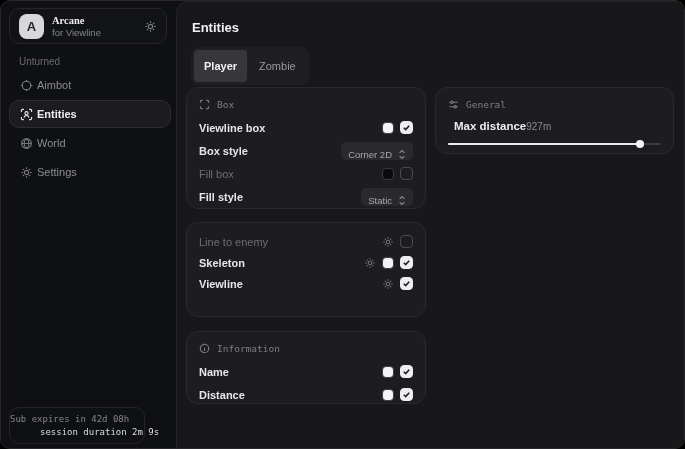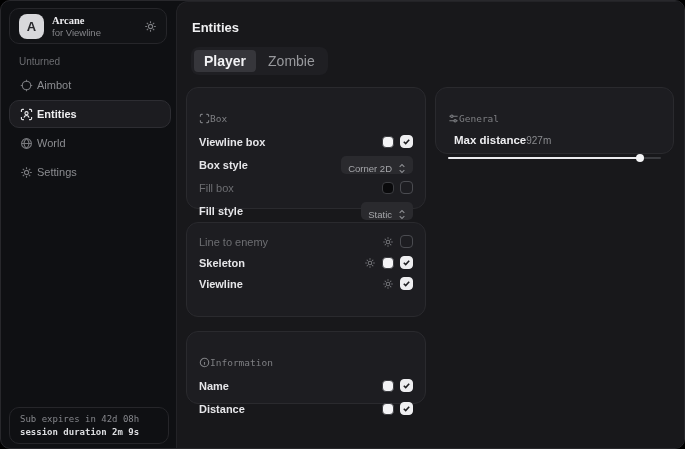--- a/index.html
+++ b/index.html
@@ -28,51 +28,51 @@
   .nav{position:absolute;left:8px;top:70px;width:162px;}
   .nav-item{
     height:28px;margin-bottom:1px;display:flex;align-items:center;gap:4px;
     padding:0 10px;border-radius:10px;border:1px solid transparent;
     font-size:11px;color:#8b8c90;cursor:pointer;
   }
   .nav-item .ic{display:flex;color:#77787c;flex:none;}
   .nav-item.selected{background:#1c1c20;border-color:#2d2d32;color:#eeeef0;font-weight:bold;}
   .nav-item.selected .ic{color:#e8e8ea;}
   .status-card{
-    position:absolute;left:8px;top:406px;width:160px;height:37px;
-    border:1px solid #26262a;border-radius:10px;padding:5px 10px;
+    position:absolute;left:8px;top:406px;width:136px;height:37px;
+    border:1px solid #26262a;border-radius:10px;padding:5px 0;
     font-family:"DejaVu Sans Mono",monospace;
   }
   .status-l1{font-size:9px;color:#85868b;line-height:13px;white-space:nowrap;}
-  .status-l2{font-size:9px;color:#dcdde0;font-weight:bold;line-height:13px;white-space:nowrap;}
+  .status-l2{font-size:9px;color:#dcdde0;font-weight:normal;line-height:13px;white-space:nowrap;margin-left:30px;}
   
   .main{
     position:absolute;left:175px;top:0;right:0;bottom:0;background:#18181b;
     border-left:1px solid #232327;border-top:1px solid #232327;
     border-top-left-radius:12px;
   }
   .page-title{position:absolute;left:15px;top:18px;font-size:13px;font-weight:bold;color:#f0f0f2;}
   .tabs{
     position:absolute;left:14px;top:45px;display:inline-flex;gap:2px;
     background:#1f1f23;border-radius:8px;padding:3px;
   }
-  .tab{padding:3px 10px;border-radius:4px;font-size:14px;color:#98999d;cursor:pointer;}
+  .tab{padding:10px 10px;border-radius:4px;font-size:11px;color:#98999d;cursor:pointer;}
   .tab.selected{background:#36363b;color:#f2f2f4;font-weight:bold;}
   
   .card{
     position:absolute;background:#1d1d21;border:1px solid #2a2a2e;
     border-radius:12px;padding:8px 12px 0;
   }
   .card-box{left:9px;top:85px;width:240px;height:122px;}
   .card-lines{left:9px;top:220px;width:240px;height:95px;}
   .card-info{left:9px;top:329px;width:240px;height:73px;}
   .card-general{left:258px;top:85px;width:239px;height:67px;}
   .card-head{
-    display:flex;align-items:center;height:16px;margin-bottom:4px;
-    font-family:"DejaVu Sans Mono",monospace;font-size:9.5px;color:#7e7f83;margin-top:14px;
+    display:flex;align-items:center;gap:7px;height:16px;margin-bottom:4px;
+    font-family:"DejaVu Sans Mono",monospace;font-size:9.5px;color:#7e7f83;
   }
   .card-head .ic{display:flex;color:#7e7f83;}
   .row{display:flex;align-items:center;height:23px;}
   .card-lines .row{height:21px;}
   .row .lbl{font-size:11px;font-weight:bold;color:#e6e6e9;}
   .row.dim .lbl{color:#6d6e72;font-weight:normal;}
   .row .spacer{flex:1;}
   .row .ctrl{display:flex;align-items:center;gap:6px;}
   .gear-sm{display:flex;color:#737478;cursor:pointer;}
   .swatch{width:12px;height:12px;border-radius:4px;border:1px solid #3c3d41;cursor:pointer;}

